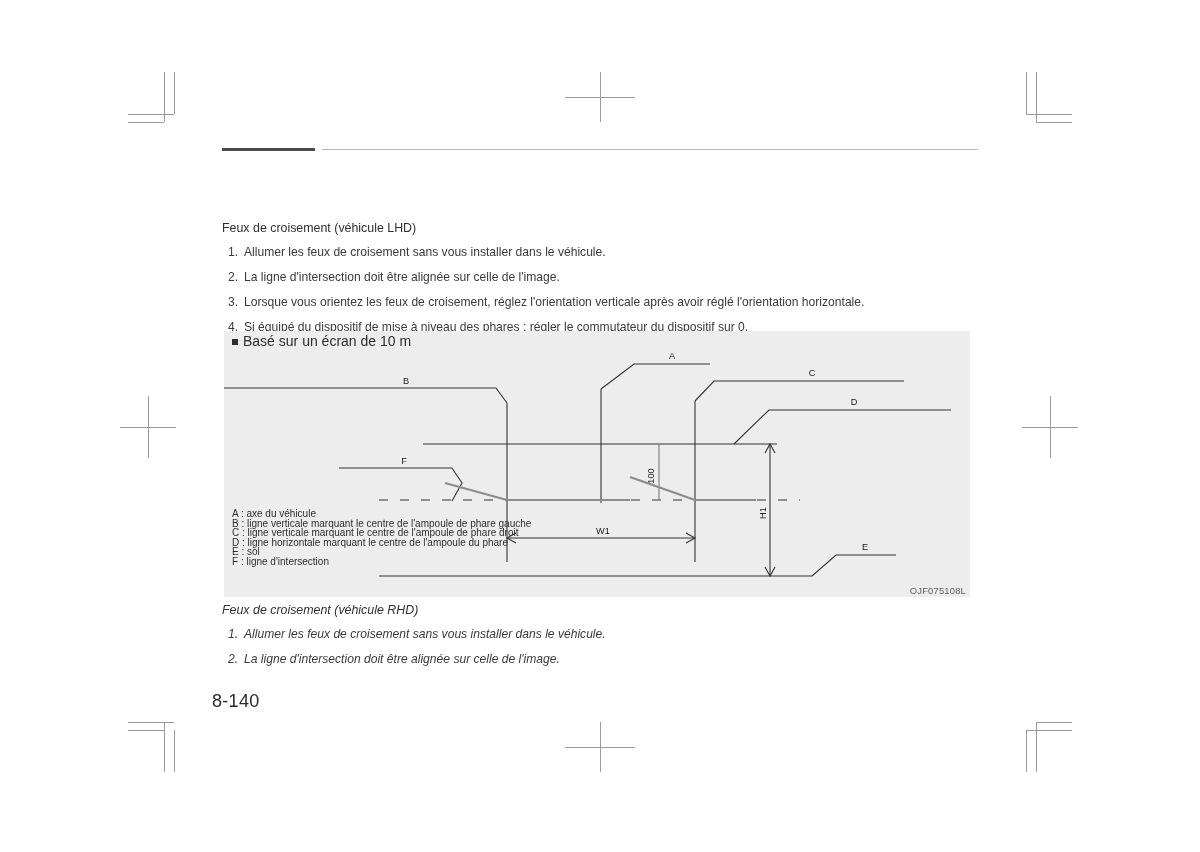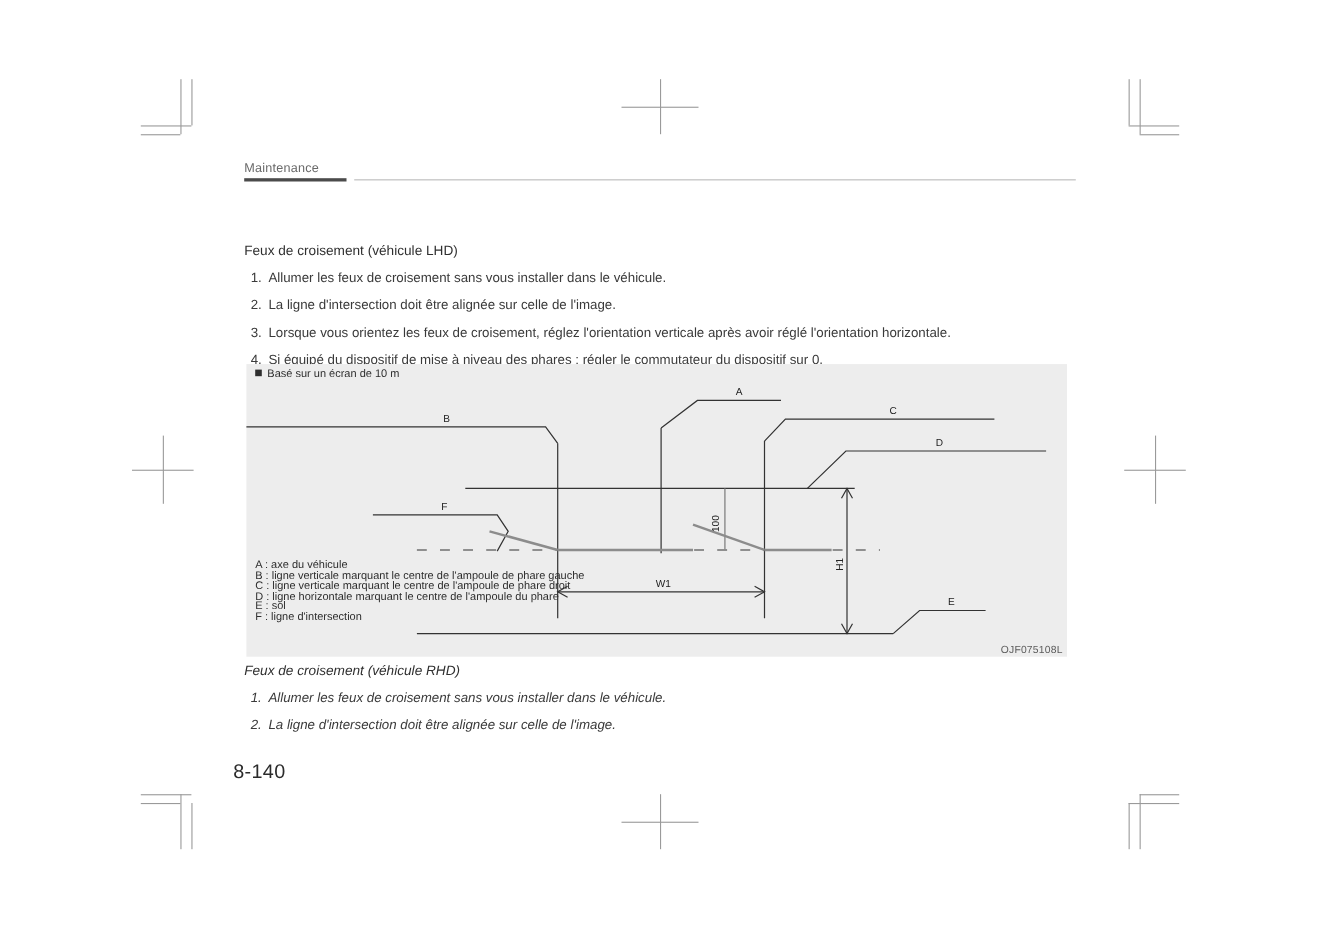--- a/index.html
+++ b/index.html
@@ -93,21 +93,21 @@
     left: 224px;
     top: 331px;
     width: 746px;
     height: 266px;
     background: #ededed;
   }
   .fig-caption {
     position: absolute;
     left: 8px;
     top: 3px;
-    font-size: 10px;
+    font-size: 14px;
     color: #2e2e2e;
     line-height: 14px;
   }
   .fig-caption .bullet {
     display: inline-block;
     width: 6px;
     height: 6px;
     background: #2e2e2e;
     margin-right: 5px;
     vertical-align: 1px;
@@ -189,21 +189,20 @@
   <i class="v" style="left:28px; top:0; height:62px;"></i>
   <i class="h" style="left:0; top:31px; width:56px;"></i>
 </div>
 
 <div class="mark" style="left:1022px; top:396px; width:56px; height:62px;">
   <i class="v" style="left:28px; top:0; height:62px;"></i>
   <i class="h" style="left:0; top:31px; width:56px;"></i>
 </div>
 
 <div class="page-header">
-  <div class="chapter">Maintenance</div>
   <div class="rule-wrap">
     <div class="rule-dark"></div>
     <div class="rule-light"></div>
   </div>
 </div>
 
 <div class="section" id="lhd-section">
   <div class="section-title">Feux de croisement (véhicule LHD)</div>
   <div class="step">
     <span class="num">1.</span>

